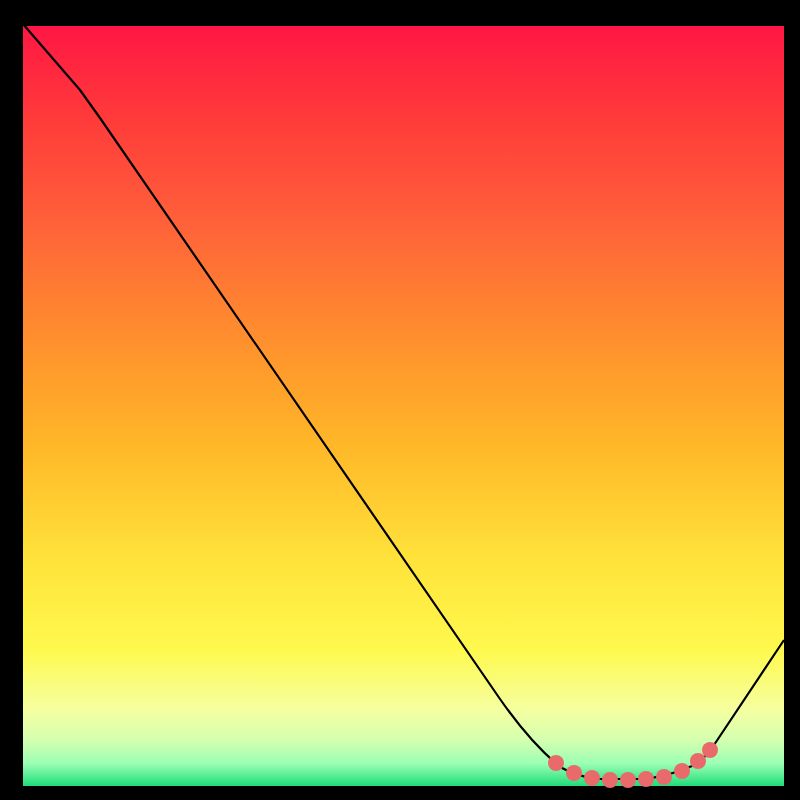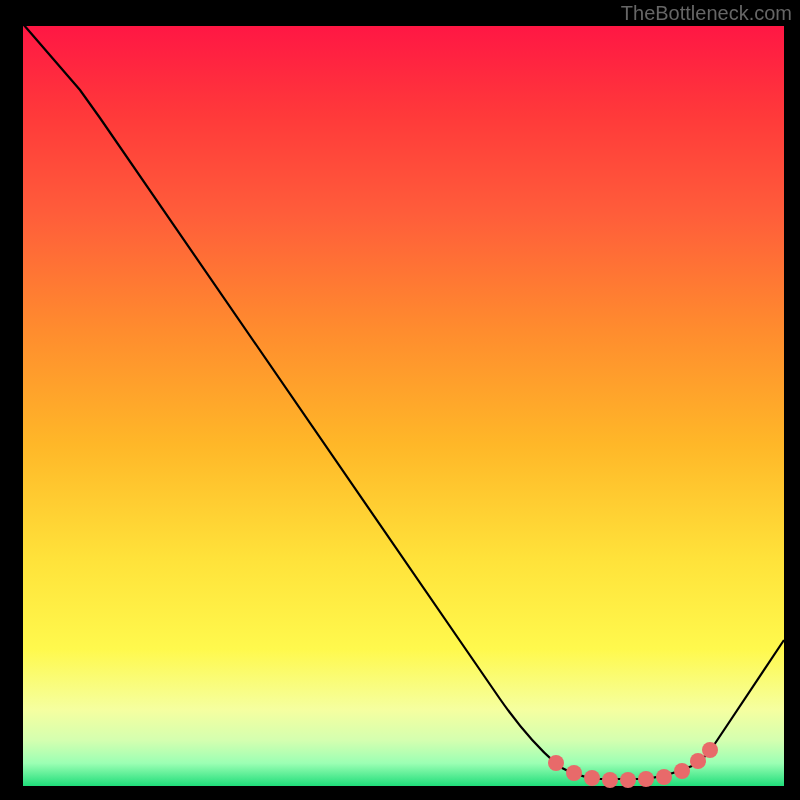--- a/index.html
+++ b/index.html
@@ -27,21 +27,20 @@
     z-index: 10;
   }
   svg {
     display: block;
   }
 </style>
 </head>
 <body>
 
 <div class="container">
-  <div class="watermark">TheBottleneck.com</div>
   <svg width="800" height="800" viewBox="0 0 800 800">
     <defs>
       <linearGradient id="bg-grad" x1="0" y1="0" x2="0" y2="1">
         <stop offset="0%" stop-color="#ff1744"></stop>
         <stop offset="12%" stop-color="#ff3a3a"></stop>
         <stop offset="25%" stop-color="#ff5e3a"></stop>
         <stop offset="40%" stop-color="#ff8c2e"></stop>
         <stop offset="55%" stop-color="#ffb728"></stop>
         <stop offset="70%" stop-color="#ffe23a"></stop>
         <stop offset="82%" stop-color="#fff94d"></stop>

